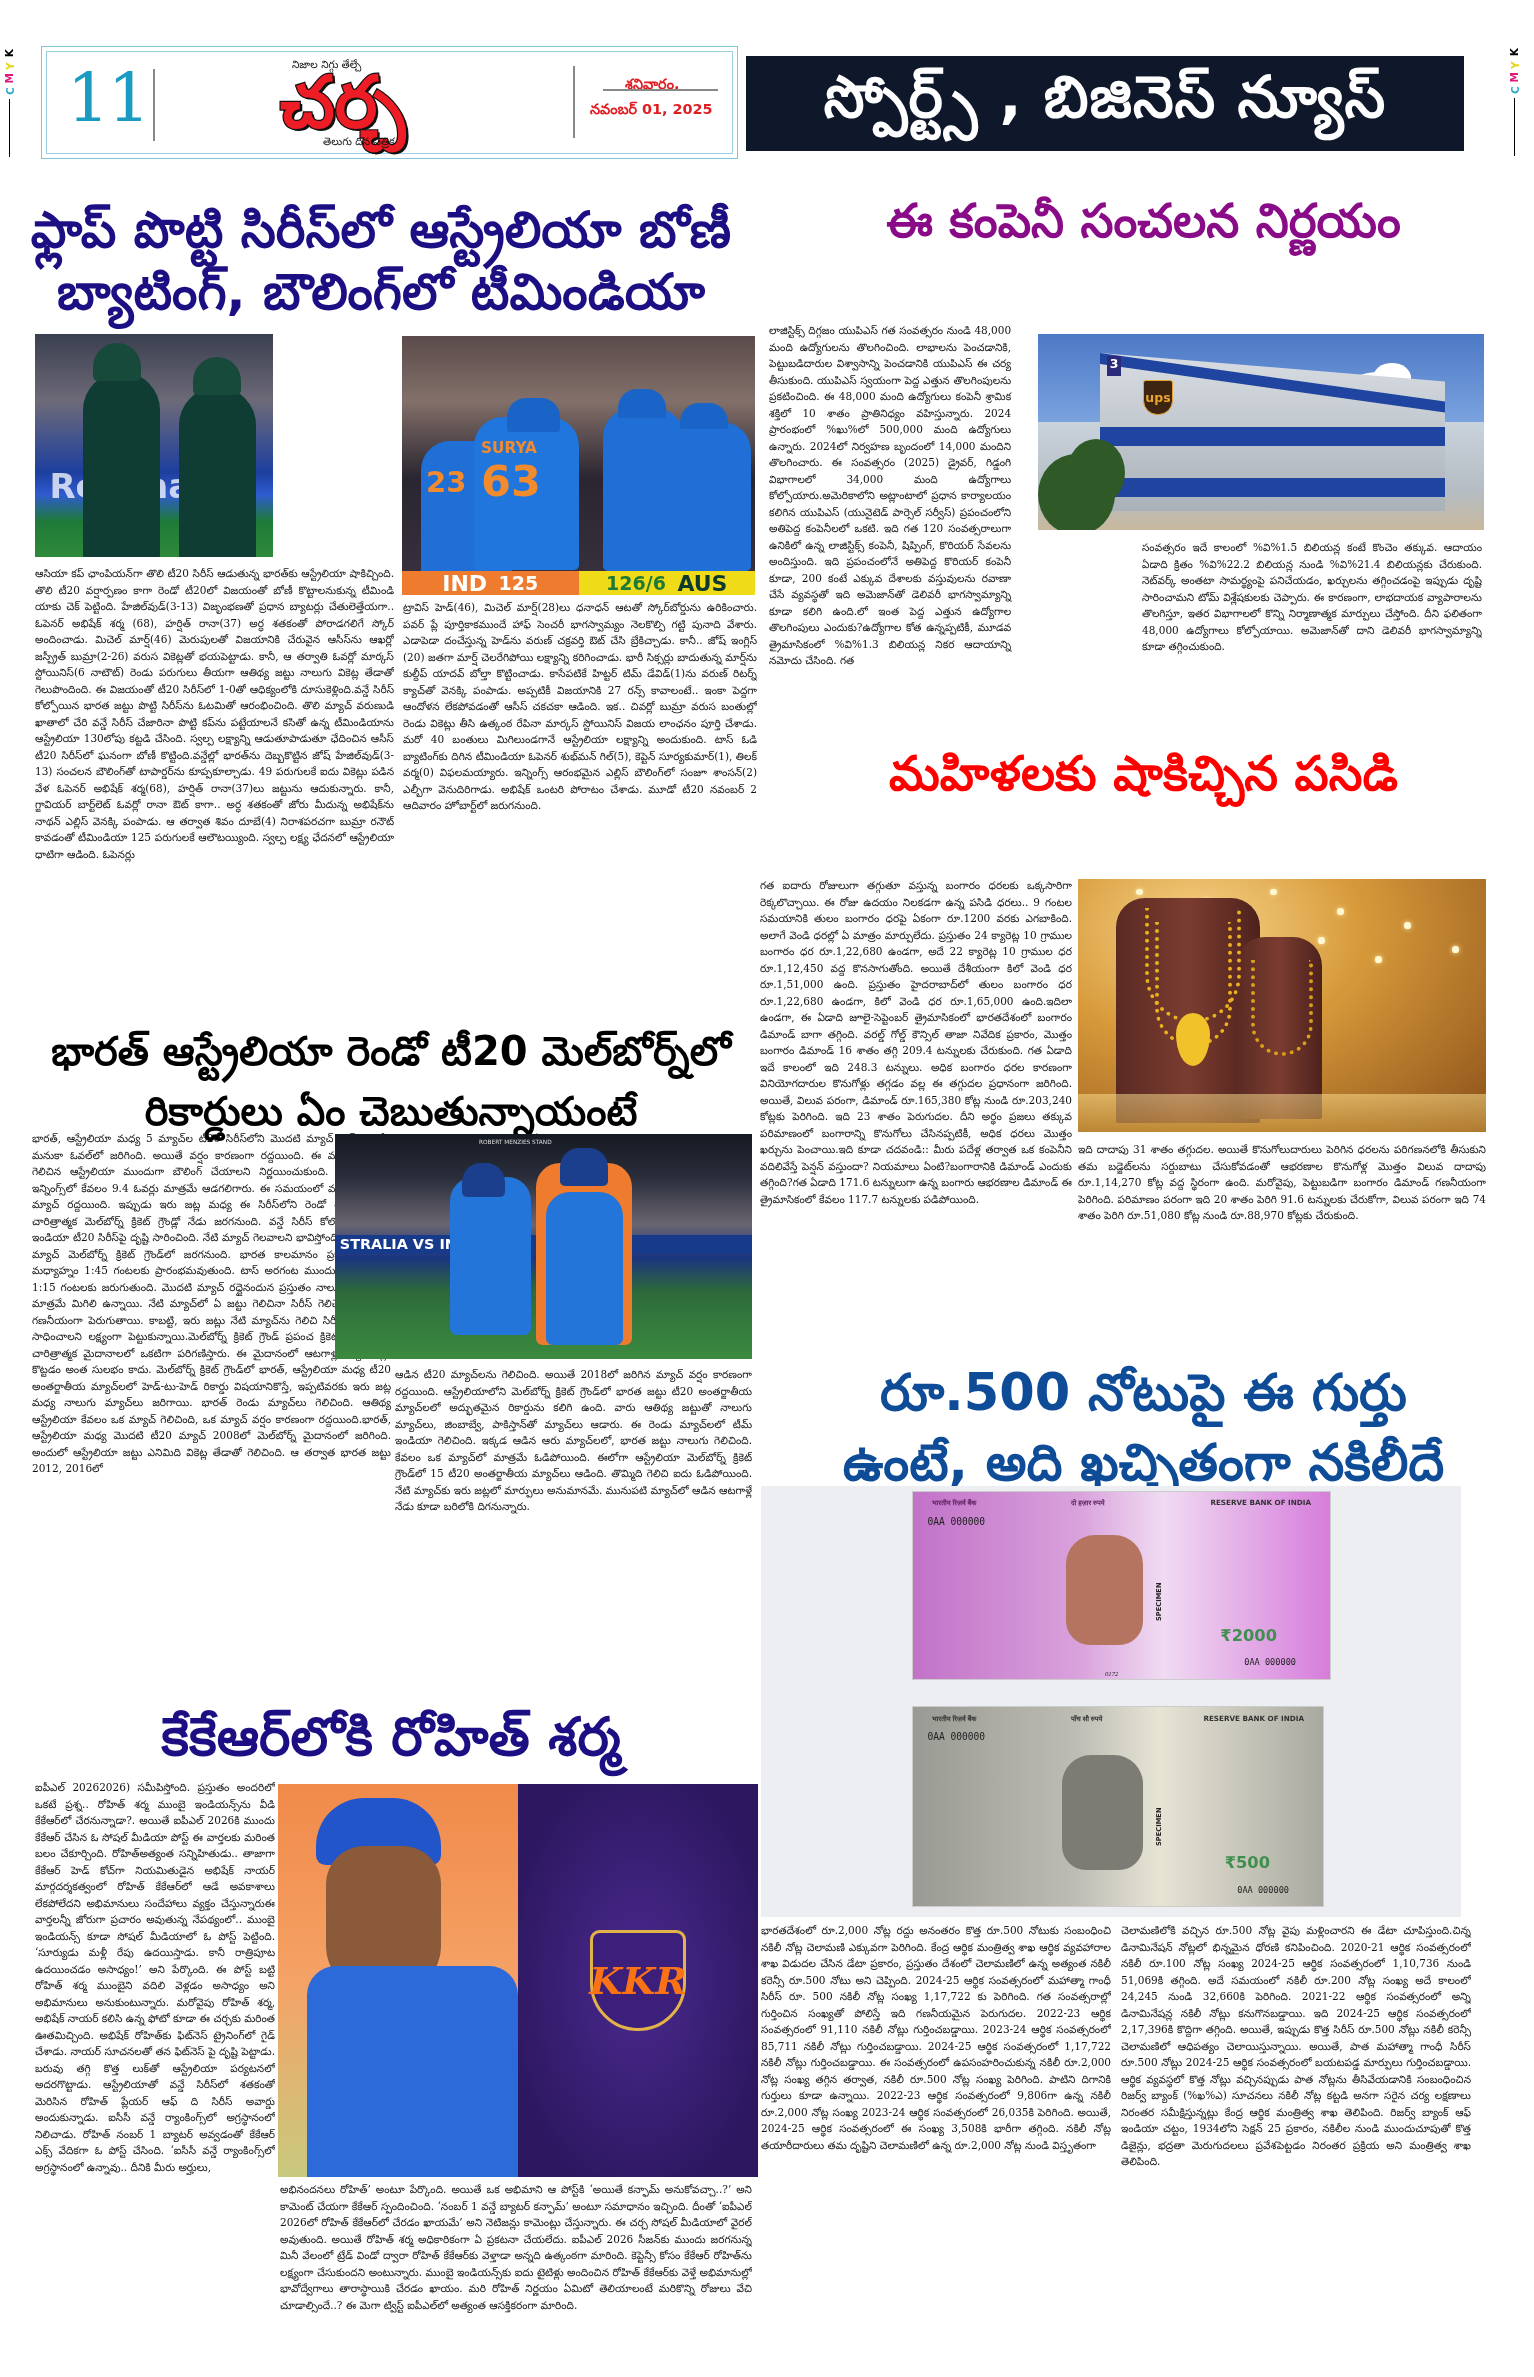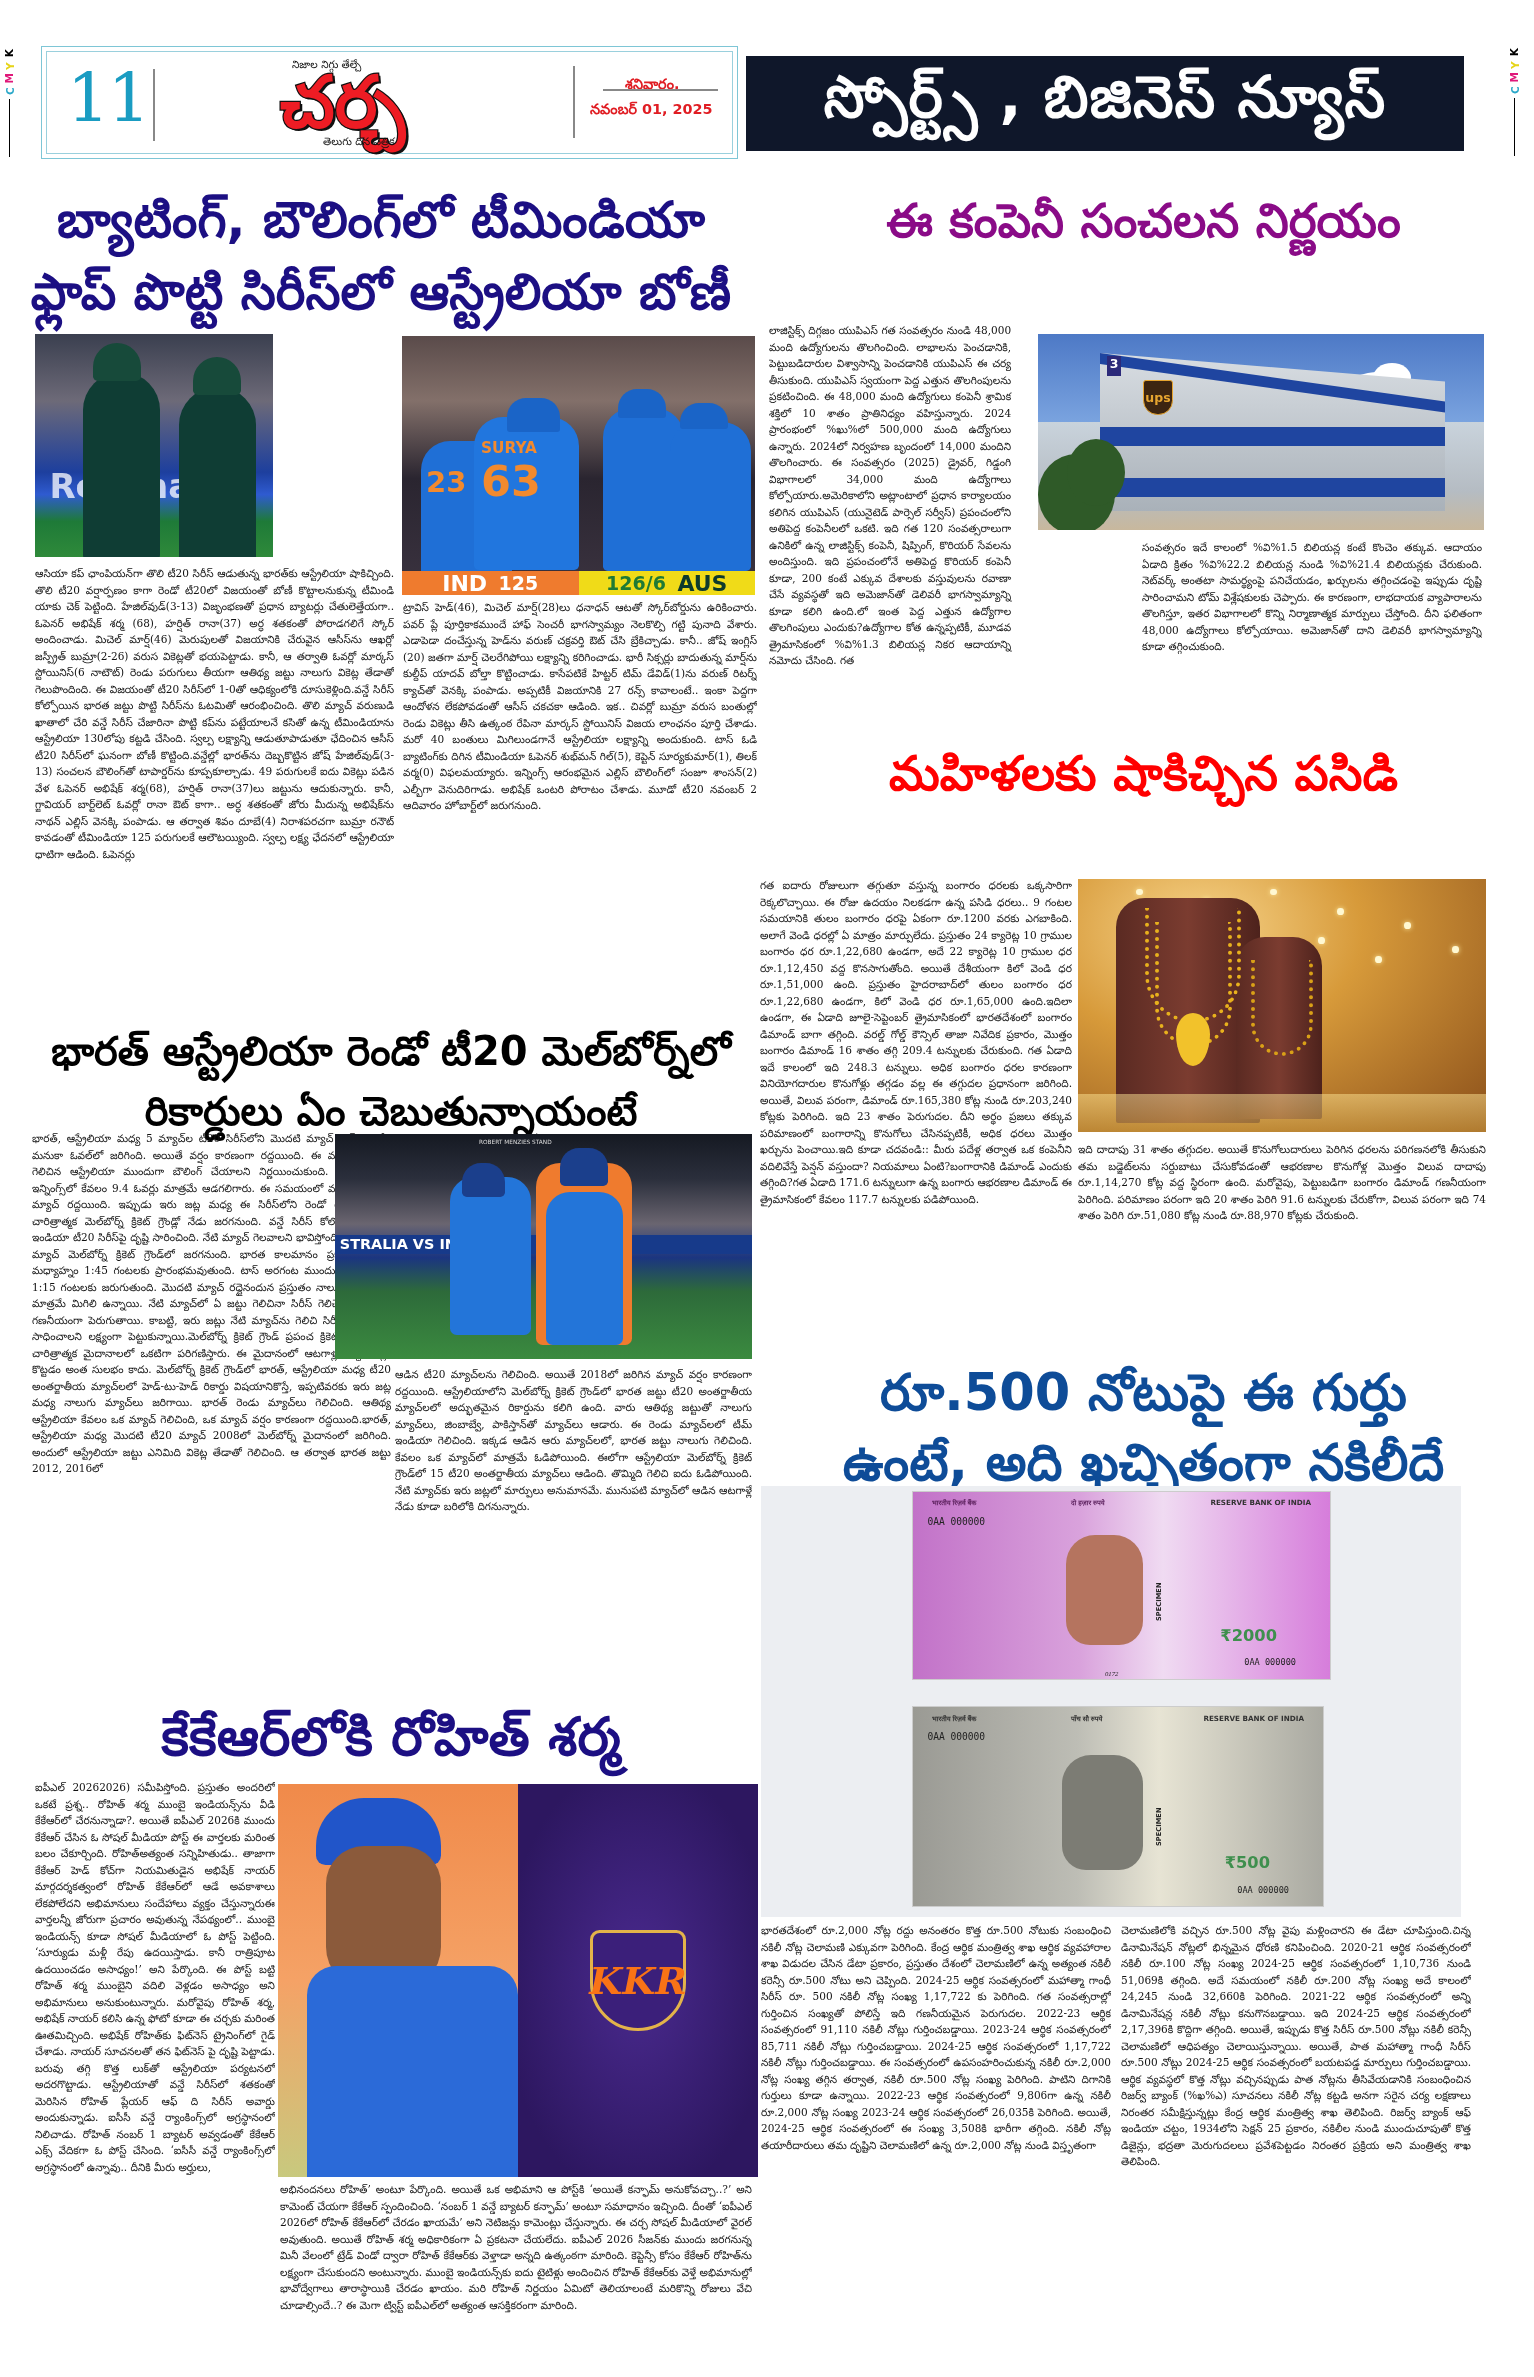--- a/index.html
+++ b/index.html
@@ -130,22 +130,22 @@
 <div class="abs mast-divider" style="left:573px; top:66px; height:72px;"></div>
 <div class="abs" style="left:625px; top:76px; font-family:'DejaVu Sans', sans-serif; font-weight:bold; font-size:14.4px; color:#e01d23;">శనివారం,</div>
 <div class="abs" style="left:603px; top:89px; width:115px; height:1.9px; background:#888;"></div>
 <div class="abs" style="left:590px; top:101px; font-family:'DejaVu Sans', sans-serif; font-weight:bold; font-size:14.4px; color:#e01d23; white-space:nowrap;">నవంబర్ 01, 2025</div>
 
 <div class="abs section-banner" style="background: #0f172a;">
   <span>స్పోర్ట్స్ , బిజినెస్ న్యూస్</span>
 </div>
 
 <div class="hl hl-navy" style="left:19px; top:189px; width:724px; font-size:50px;">
+  <div style="margin-top:9.6px;">ఫ్లాప్ పొట్టి సిరీస్‌లో ఆస్ట్రేలియా బోణీ</div>
   <div>బ్యాటింగ్, బౌలింగ్‌లో టీమిండియా</div>
-  <div style="margin-top:9.6px;">ఫ్లాప్ పొట్టి సిరీస్‌లో ఆస్ట్రేలియా బోణీ</div>
 </div>
 
 <div class="photo ph-aus" style="left:35px; top:334px; width:238px; height:223px;">
   <div class="ad-text" style="left:14.4px; top:132px;">Rexona</div>
   <div class="player" style="left:48px; top:38px;"></div>
   <div class="helmet" style="left:58px; top:8.6px;"></div>
   <div class="player" style="left:144px; top:53px;"></div>
   <div class="helmet" style="left:158px; top:23px;"></div>
 </div>
 

